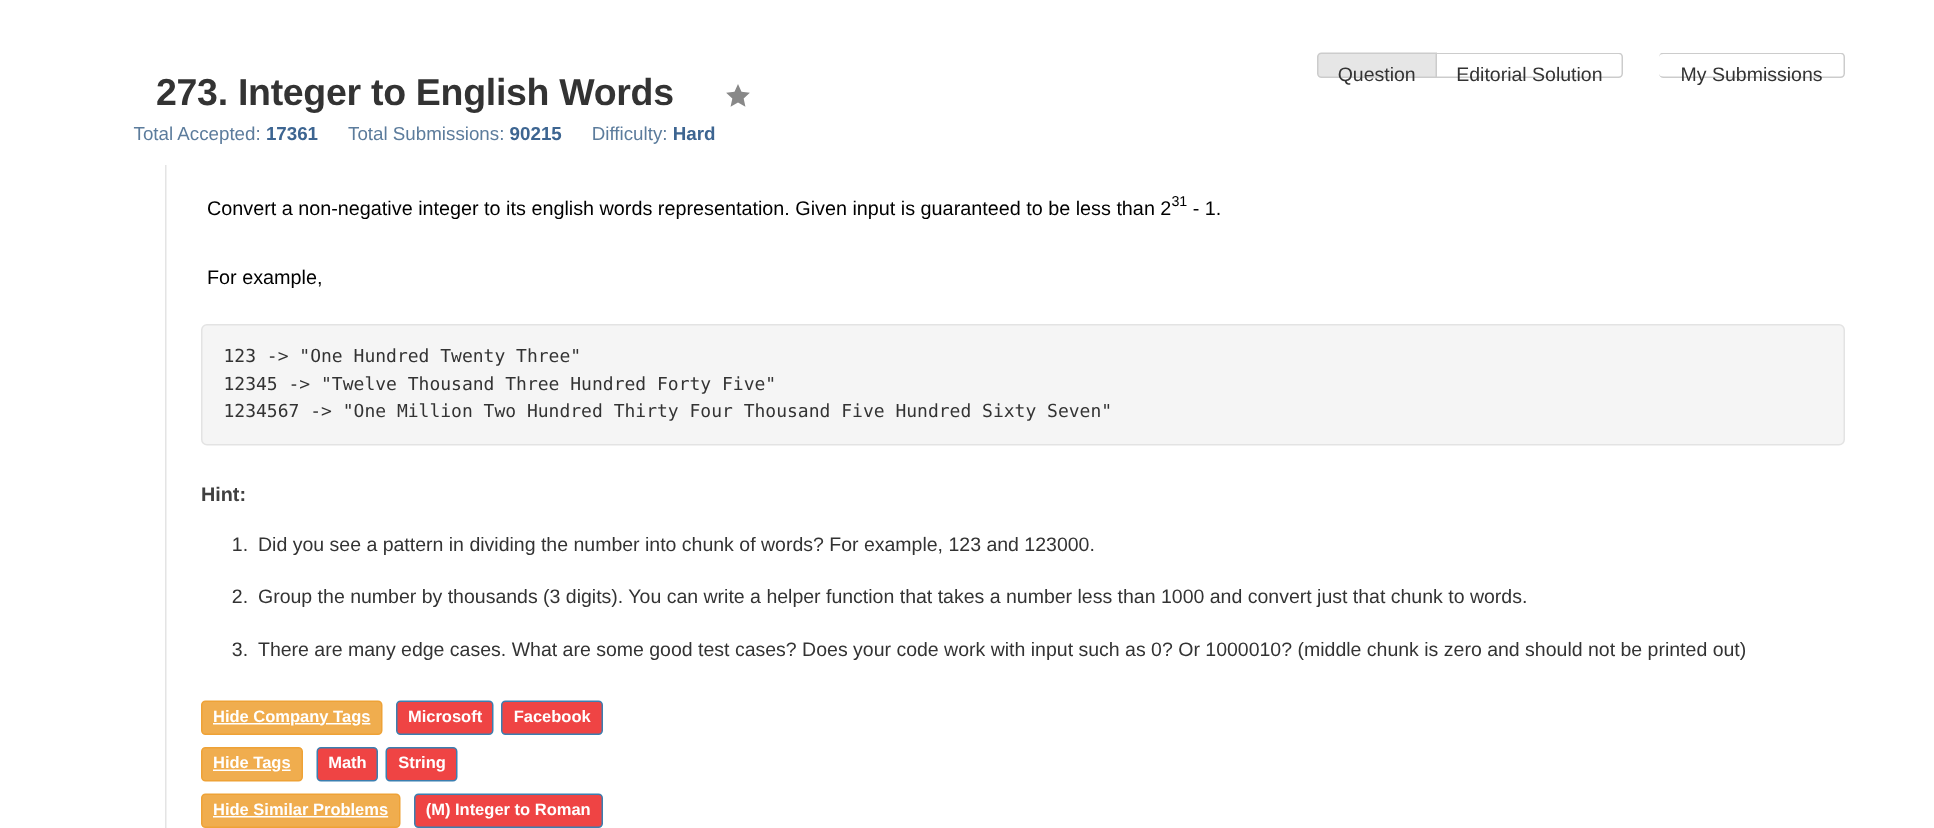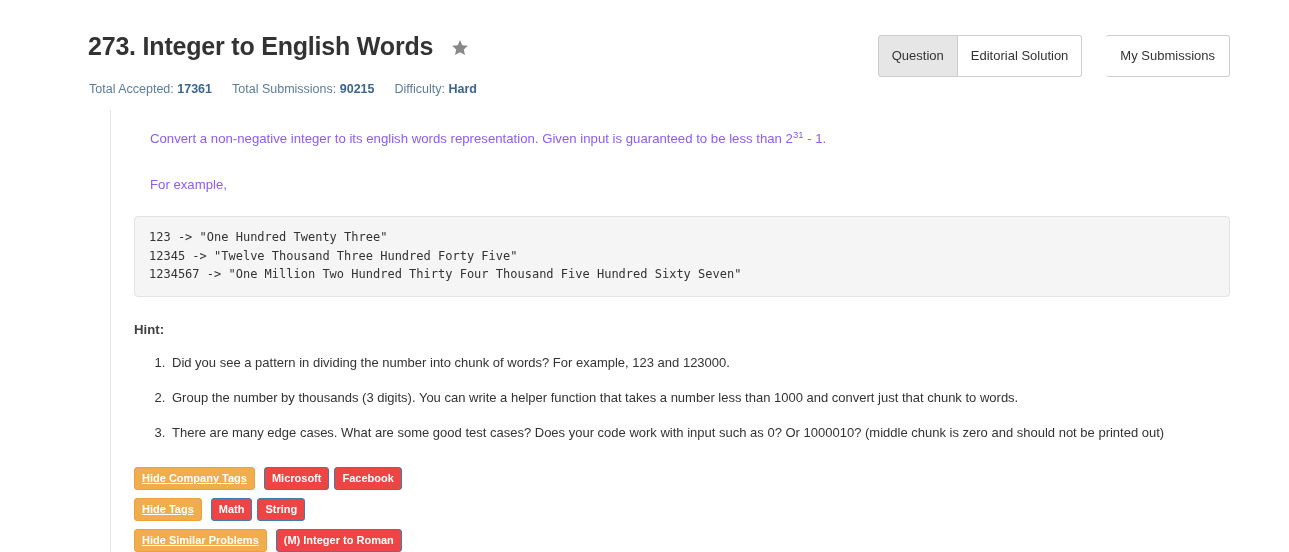--- a/index.html
+++ b/index.html
@@ -30,21 +30,21 @@
     top: 30px;
     display: flex;
     align-items: center;
   }
   .page-title {
     font-size: 25px;
     font-weight: bold;
     color: #333333;
     letter-spacing: -0.2px;
     line-height: 32px;
-    margin: 0;
+    margin: 16px;
     white-space: nowrap;
   }
   .star-icon {
     margin-left: 18px;
     display: inline-flex;
     align-items: center;
     position: relative;
     top: 2px;
     cursor: pointer;
   }
@@ -86,21 +86,21 @@
     font-family: "Liberation Sans", sans-serif;
     font-size: 13px;
     color: #333333;
     background: #ffffff;
     border: 1px solid #cccccc;
     padding: 6px 13px 7px 13px;
     line-height: 16px;
     cursor: pointer;
     white-space: nowrap;
     box-sizing: border-box;
-    height: 42px;
+    height: 17px;
     border-radius: 0;
   }
   .btn-group .btn:first-child {
     border-radius: 3px 0 0 3px;
   }
   .btn-group .btn:last-child {
     border-radius: 0 3px 3px 0;
     border-left: none;
   }
   .btn-group .btn.only {
@@ -124,22 +124,22 @@
     left: 110px;
     top: 110px;
     width: 1121px;
     border-left: 1px solid #e4e4e4;
     box-sizing: border-box;
     padding-left: 23px;
   }
   .para {
     font-size: 13.2px;
     line-height: 20px;
-    color: #8b5cf6;
-    margin: 16px;
+    color: #000000;
+    margin: 4px;
     padding: 0;
   }
   .para-1 { margin-top: 19px; }
   .para-2 { margin-top: 26px; }
   .para sup {
     font-size: 9.5px;
     vertical-align: super;
     line-height: 0;
   }
 

